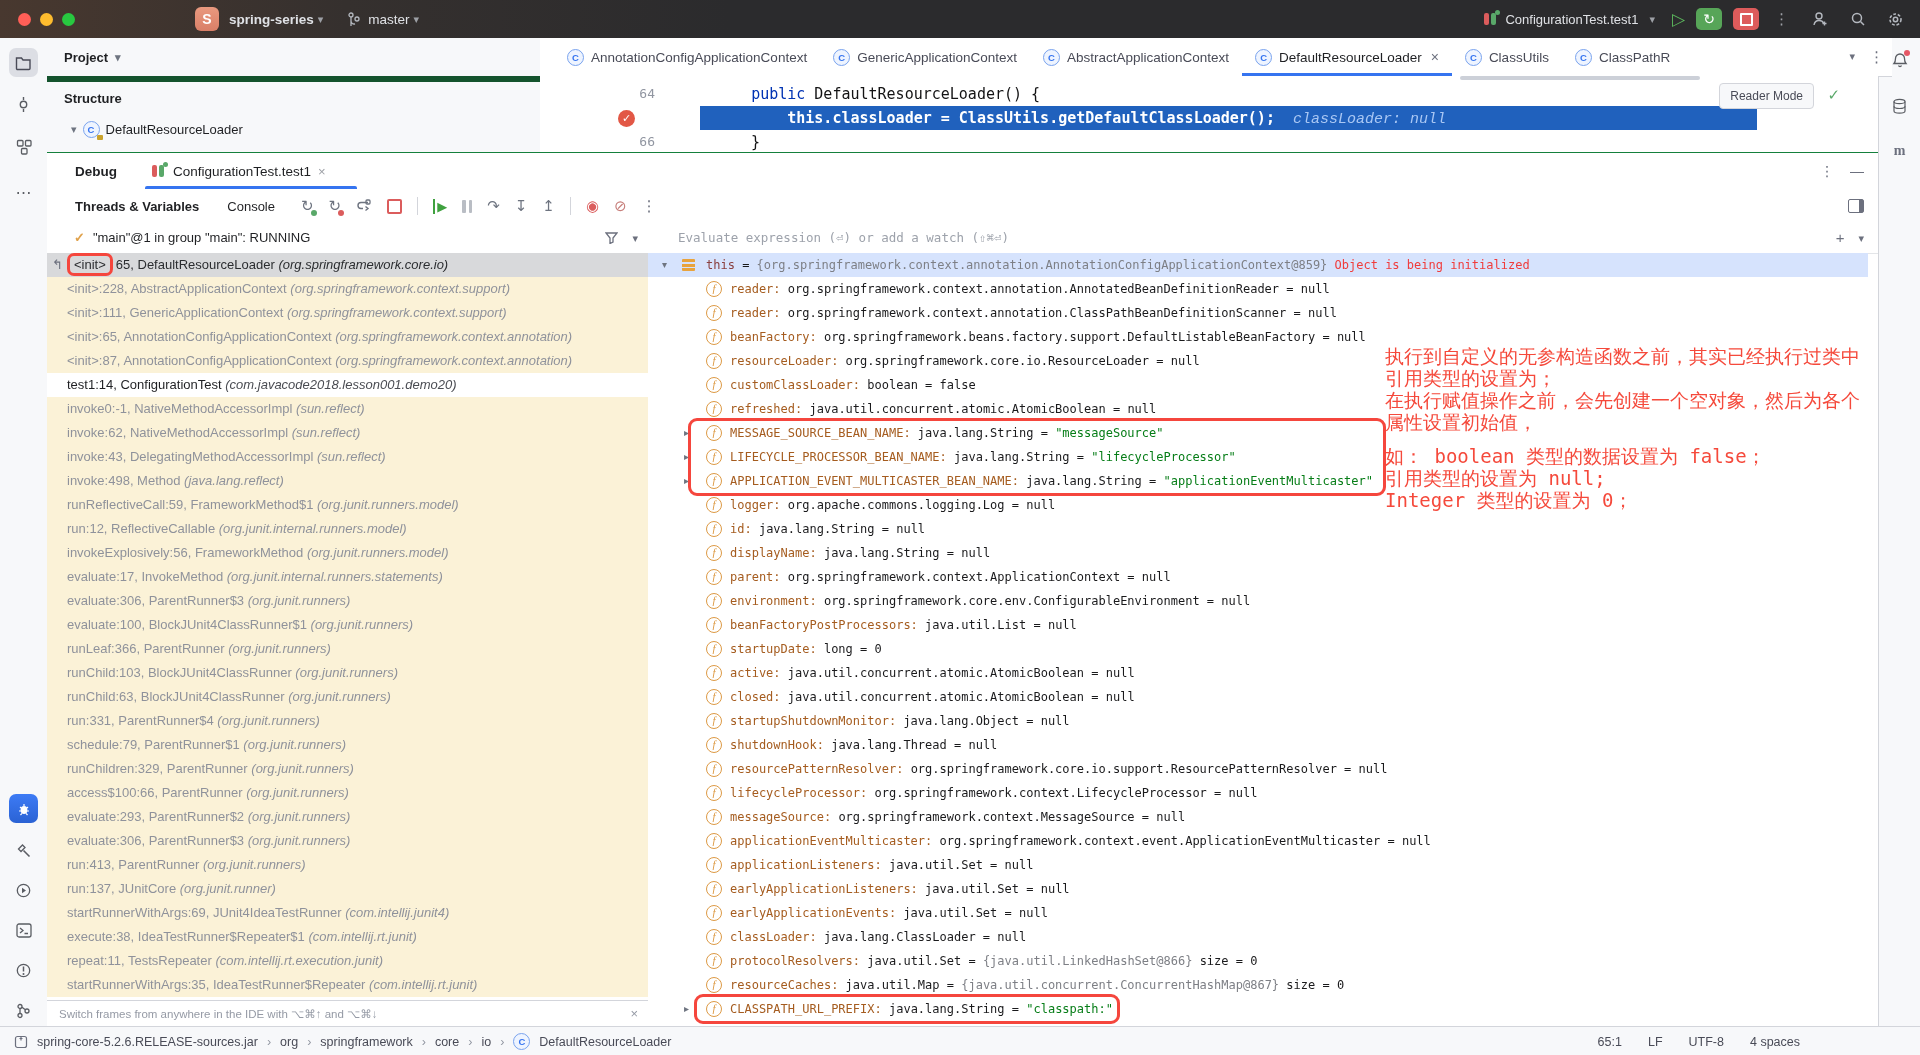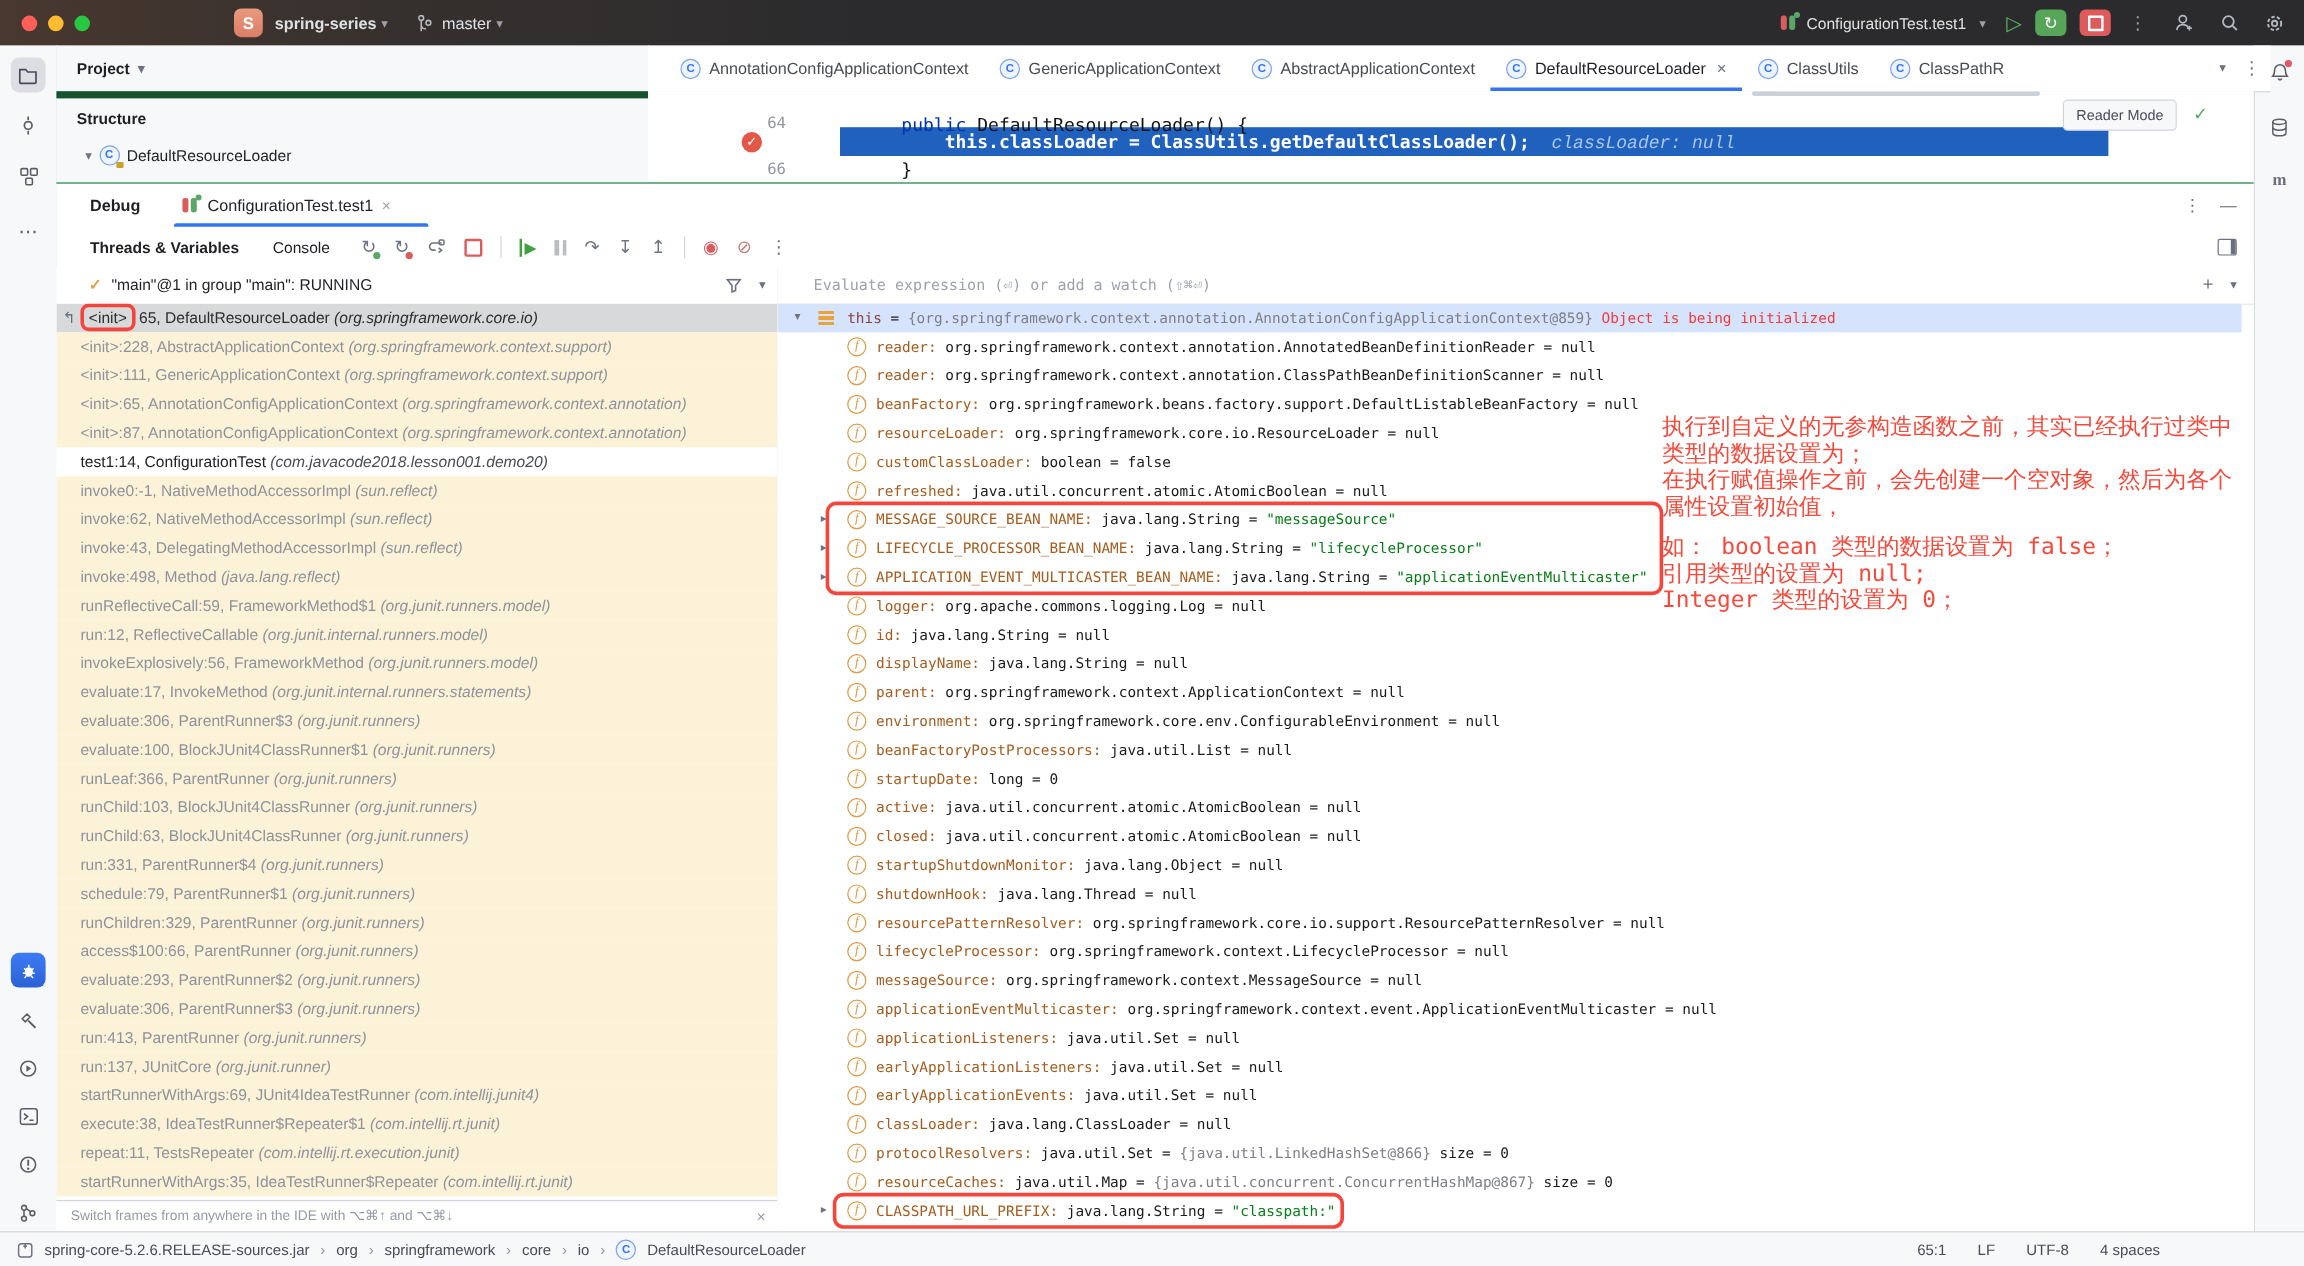--- a/index.html
+++ b/index.html
@@ -321,21 +321,21 @@
     <span class="tabsbar-right">
       <span style="font-size:11px;">▾</span>
       <span style="font-size:15px;">⋮</span>
     </span>
   </section>
 
   <section class="abs editor">
     <div class="tabscroll"></div>
     <div class="execband"></div>
     <div id="code-lines">
-        <div class="codeline" style="top: 16px;"><span class="lnum">64</span><span class="ctext"><span class="plain">    </span><span class="kw">public</span><span class="plain"> DefaultResourceLoader() {</span></span></div>
+        <div class="codeline" style="top: 6px;"><span class="lnum">64</span><span class="ctext"><span class="plain">    </span><span class="kw">public</span><span class="plain"> DefaultResourceLoader() {</span></span></div>
         <div class="codeline" style="top: 30px;"><span class="ctext"><span class="cur">        this.classLoader = ClassUtils.getDefaultClassLoader();</span><span class="hint">  classLoader: null</span></span></div>
         <div class="codeline" style="top: 54px;"><span class="lnum">66</span><span class="ctext"><span class="plain">    }</span></span></div>
       </div>
     <span class="bp">✓</span>
     <span class="readermode">Reader Mode</span>
     <span class="greencheck">✓</span>
   </section>
 
   <section class="abs debugwin">
 
@@ -450,21 +450,21 @@
         <span>Evaluate expression (⏎) or add a watch (⇧⌘⏎)</span>
         <span class="evalbar-icons">
           <span style="font-size:15px;">+</span>
           <span style="font-size:11px;">▾</span>
         </span>
       </div>
       <div class="varrows" id="var-rows">
         <div class="cnnote">
           <div class="p1" id="cn-p1">
               <div>执行到自定义的无参构造函数之前，其实已经执行过类中</div>
-              <div>类型的数据设置为；</div>
+              <div>引用类型的设置为；</div>
               <div>在执行赋值操作之前，会先创建一个空对象，然后为各个</div>
               <div>属性设置初始值，</div>
             </div>
           <div class="p2" id="cn-p2">
               <div>如： boolean 类型的数据设置为 false；</div>
               <div>引用类型的设置为 null;</div>
               <div>Integer 类型的设置为 0；</div>
             </div>
         </div>
       <div class="vrow self">

